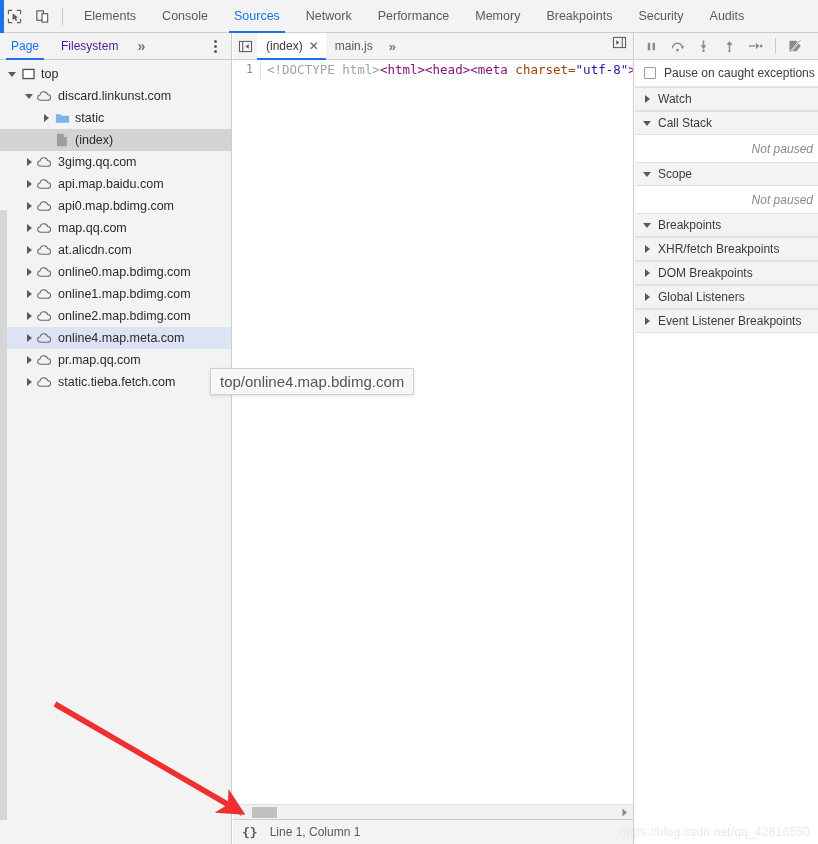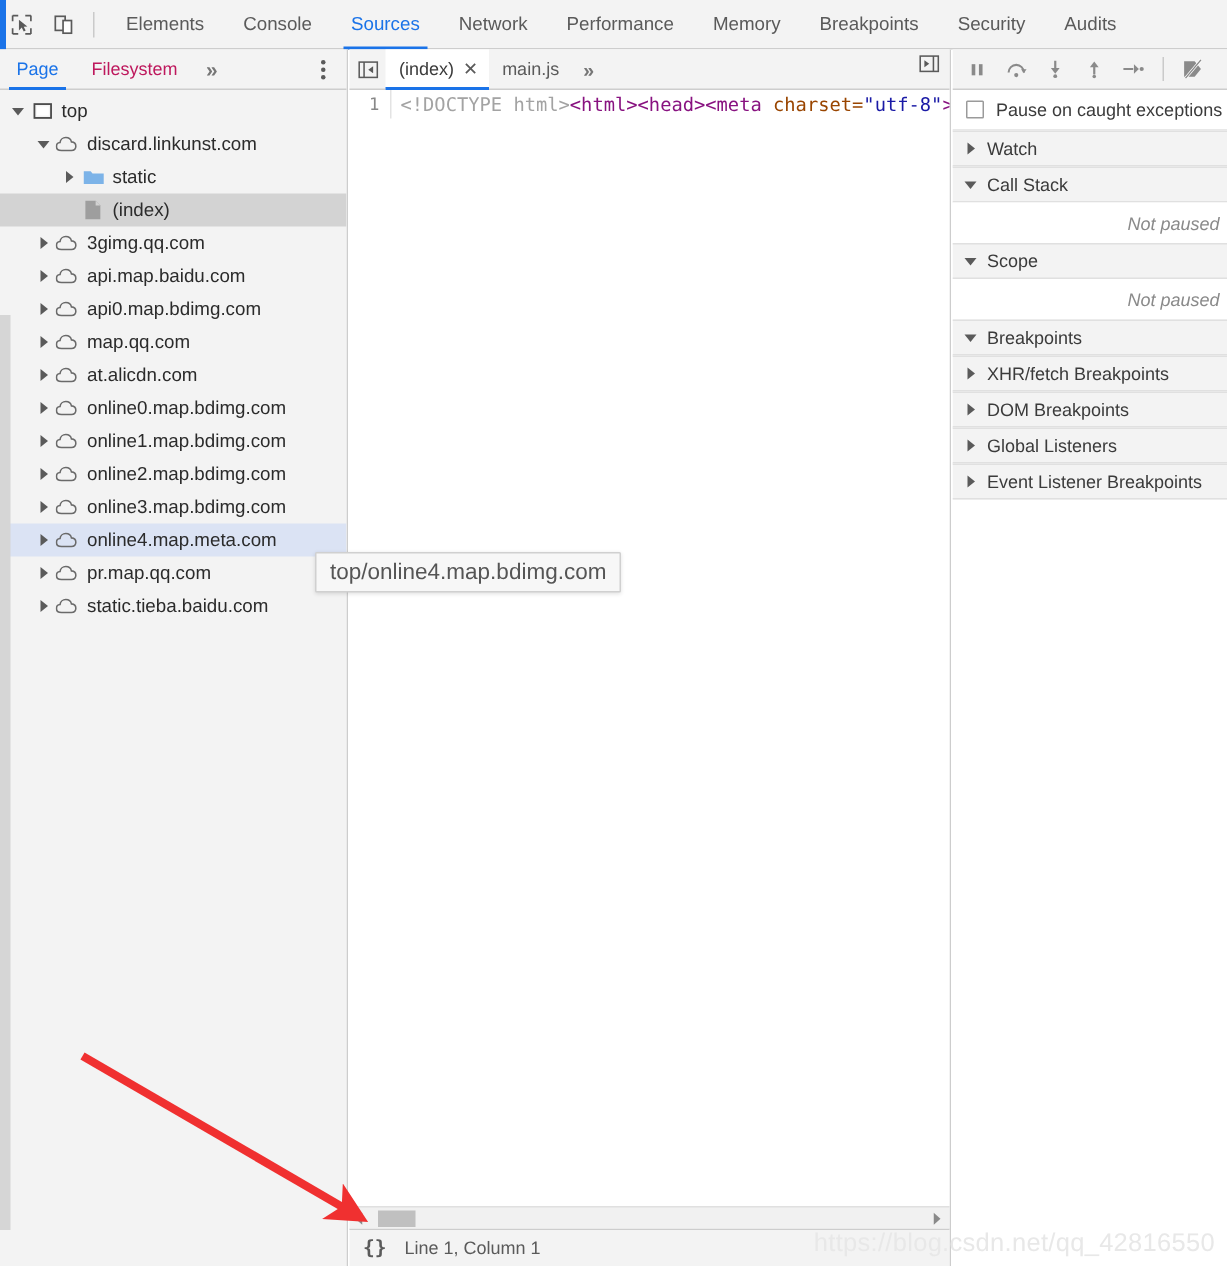--- a/index.html
+++ b/index.html
@@ -55,21 +55,21 @@
     display: flex; flex-direction: column;
   }
   .nav-tabbar {
     height: 27px; background: #f3f3f3;
     border-bottom: 1px solid #cdcdcd;
     display: flex; align-items: center; position: relative;
   }
   .nav-tab {
     height: 27px; padding: 0 11px;
     display: flex; align-items: center;
-    font-size: 12px; color: #be185d; cursor: pointer;
+    font-size: 12px; color: #4c1d95; cursor: pointer;
     position: relative;
   }
   .nav-tab.active { color: #1a73e8; }
   .nav-tab.active::after {
     content: ""; position: absolute; left: 6px; right: 6px; bottom: 0;
     height: 2px; background: #1a73e8;
   }
   .nav-more {
     font-size: 14px; color: #767676; padding: 0 8px; cursor: pointer;
     display: flex; align-items: center; height: 27px; font-weight: bold;
@@ -246,21 +246,21 @@
     box-shadow: 0 1px 3px rgba(0,0,0,0.12);
     white-space: nowrap; border-radius: 1px; z-index: 50;
   }
 
   
   .arrow-svg { position: absolute; left: 0; top: 0; width: 818px; height: 844px; pointer-events: none; z-index: 60; }
 
   
   .watermark {
     position: absolute; right: 8px; bottom: 5px;
-    font-size: 17px; color: #e8e8e8; z-index: 55;
+    font-size: 12px; color: #e8e8e8; z-index: 55;
     white-space: nowrap; letter-spacing: 0.2px;
   }
 </style>
 </head>
 <body>
 
 <div id="app">
 
   <div class="topbar">
     <div class="left-accent"></div>
@@ -445,30 +445,20 @@
         <div class="tree-row">
           <div style="width: 23px; flex-shrink: 0;"></div>
           <div class="twisty closed"></div>
           <div class="ic">
             <svg width="16" height="12" viewBox="0 0 17 12">
               <path d="M4.3 10.6 C1.9 10.6 0.7 9.2 0.7 7.7 C0.7 6.3 1.8 5.1 3.2 5 C3.4 3 5.1 1.4 7.3 1.4 C9.3 1.4 10.9 2.7 11.3 4.5 C13.1 4.6 14.4 5.9 14.4 7.6 C14.4 9.3 13.1 10.6 11.2 10.6 Z" fill="none" stroke="#6a6a6a" stroke-width="1.1"></path>
             </svg>
           </div>
           <span class="tree-label">online2.map.bdimg.com</span>
         </div>
-        <div class="tree-row">
-          <div style="width: 23px; flex-shrink: 0;"></div>
-          <div class="twisty closed"></div>
-          <div class="ic">
-            <svg width="16" height="12" viewBox="0 0 17 12">
-              <path d="M4.3 10.6 C1.9 10.6 0.7 9.2 0.7 7.7 C0.7 6.3 1.8 5.1 3.2 5 C3.4 3 5.1 1.4 7.3 1.4 C9.3 1.4 10.9 2.7 11.3 4.5 C13.1 4.6 14.4 5.9 14.4 7.6 C14.4 9.3 13.1 10.6 11.2 10.6 Z" fill="none" stroke="#6a6a6a" stroke-width="1.1"></path>
-            </svg>
-          </div>
-          <span class="tree-label">online3.map.bdimg.com</span>
-        </div>
         <div class="tree-row sel-blue">
           <div style="width: 23px; flex-shrink: 0;"></div>
           <div class="twisty closed"></div>
           <div class="ic">
             <svg width="16" height="12" viewBox="0 0 17 12">
               <path d="M4.3 10.6 C1.9 10.6 0.7 9.2 0.7 7.7 C0.7 6.3 1.8 5.1 3.2 5 C3.4 3 5.1 1.4 7.3 1.4 C9.3 1.4 10.9 2.7 11.3 4.5 C13.1 4.6 14.4 5.9 14.4 7.6 C14.4 9.3 13.1 10.6 11.2 10.6 Z" fill="none" stroke="#6a6a6a" stroke-width="1.1"></path>
             </svg>
           </div>
           <span class="tree-label">online4.map.meta.com</span>
         </div>
@@ -483,21 +473,21 @@
           <span class="tree-label">pr.map.qq.com</span>
         </div>
         <div class="tree-row">
           <div style="width: 23px; flex-shrink: 0;"></div>
           <div class="twisty closed"></div>
           <div class="ic">
             <svg width="16" height="12" viewBox="0 0 17 12">
               <path d="M4.3 10.6 C1.9 10.6 0.7 9.2 0.7 7.7 C0.7 6.3 1.8 5.1 3.2 5 C3.4 3 5.1 1.4 7.3 1.4 C9.3 1.4 10.9 2.7 11.3 4.5 C13.1 4.6 14.4 5.9 14.4 7.6 C14.4 9.3 13.1 10.6 11.2 10.6 Z" fill="none" stroke="#6a6a6a" stroke-width="1.1"></path>
             </svg>
           </div>
-          <span class="tree-label">static.tieba.baidu.com</span>
+          <span class="tree-label">static.tieba.fetch.com</span>
         </div>
       </div>
   </div>
 
   <div class="editor">
     <div class="ed-tabbar">
       <div class="ed-navbtn">
         <svg width="15" height="13" viewBox="0 0 16 14">
           <rect x="1.5" y="1.5" width="13" height="11" fill="none" stroke="#5a5a5a" stroke-width="1.1"></rect>
           <line x1="5" y1="1.5" x2="5" y2="12.5" stroke="#5a5a5a" stroke-width="1.1"></line>

